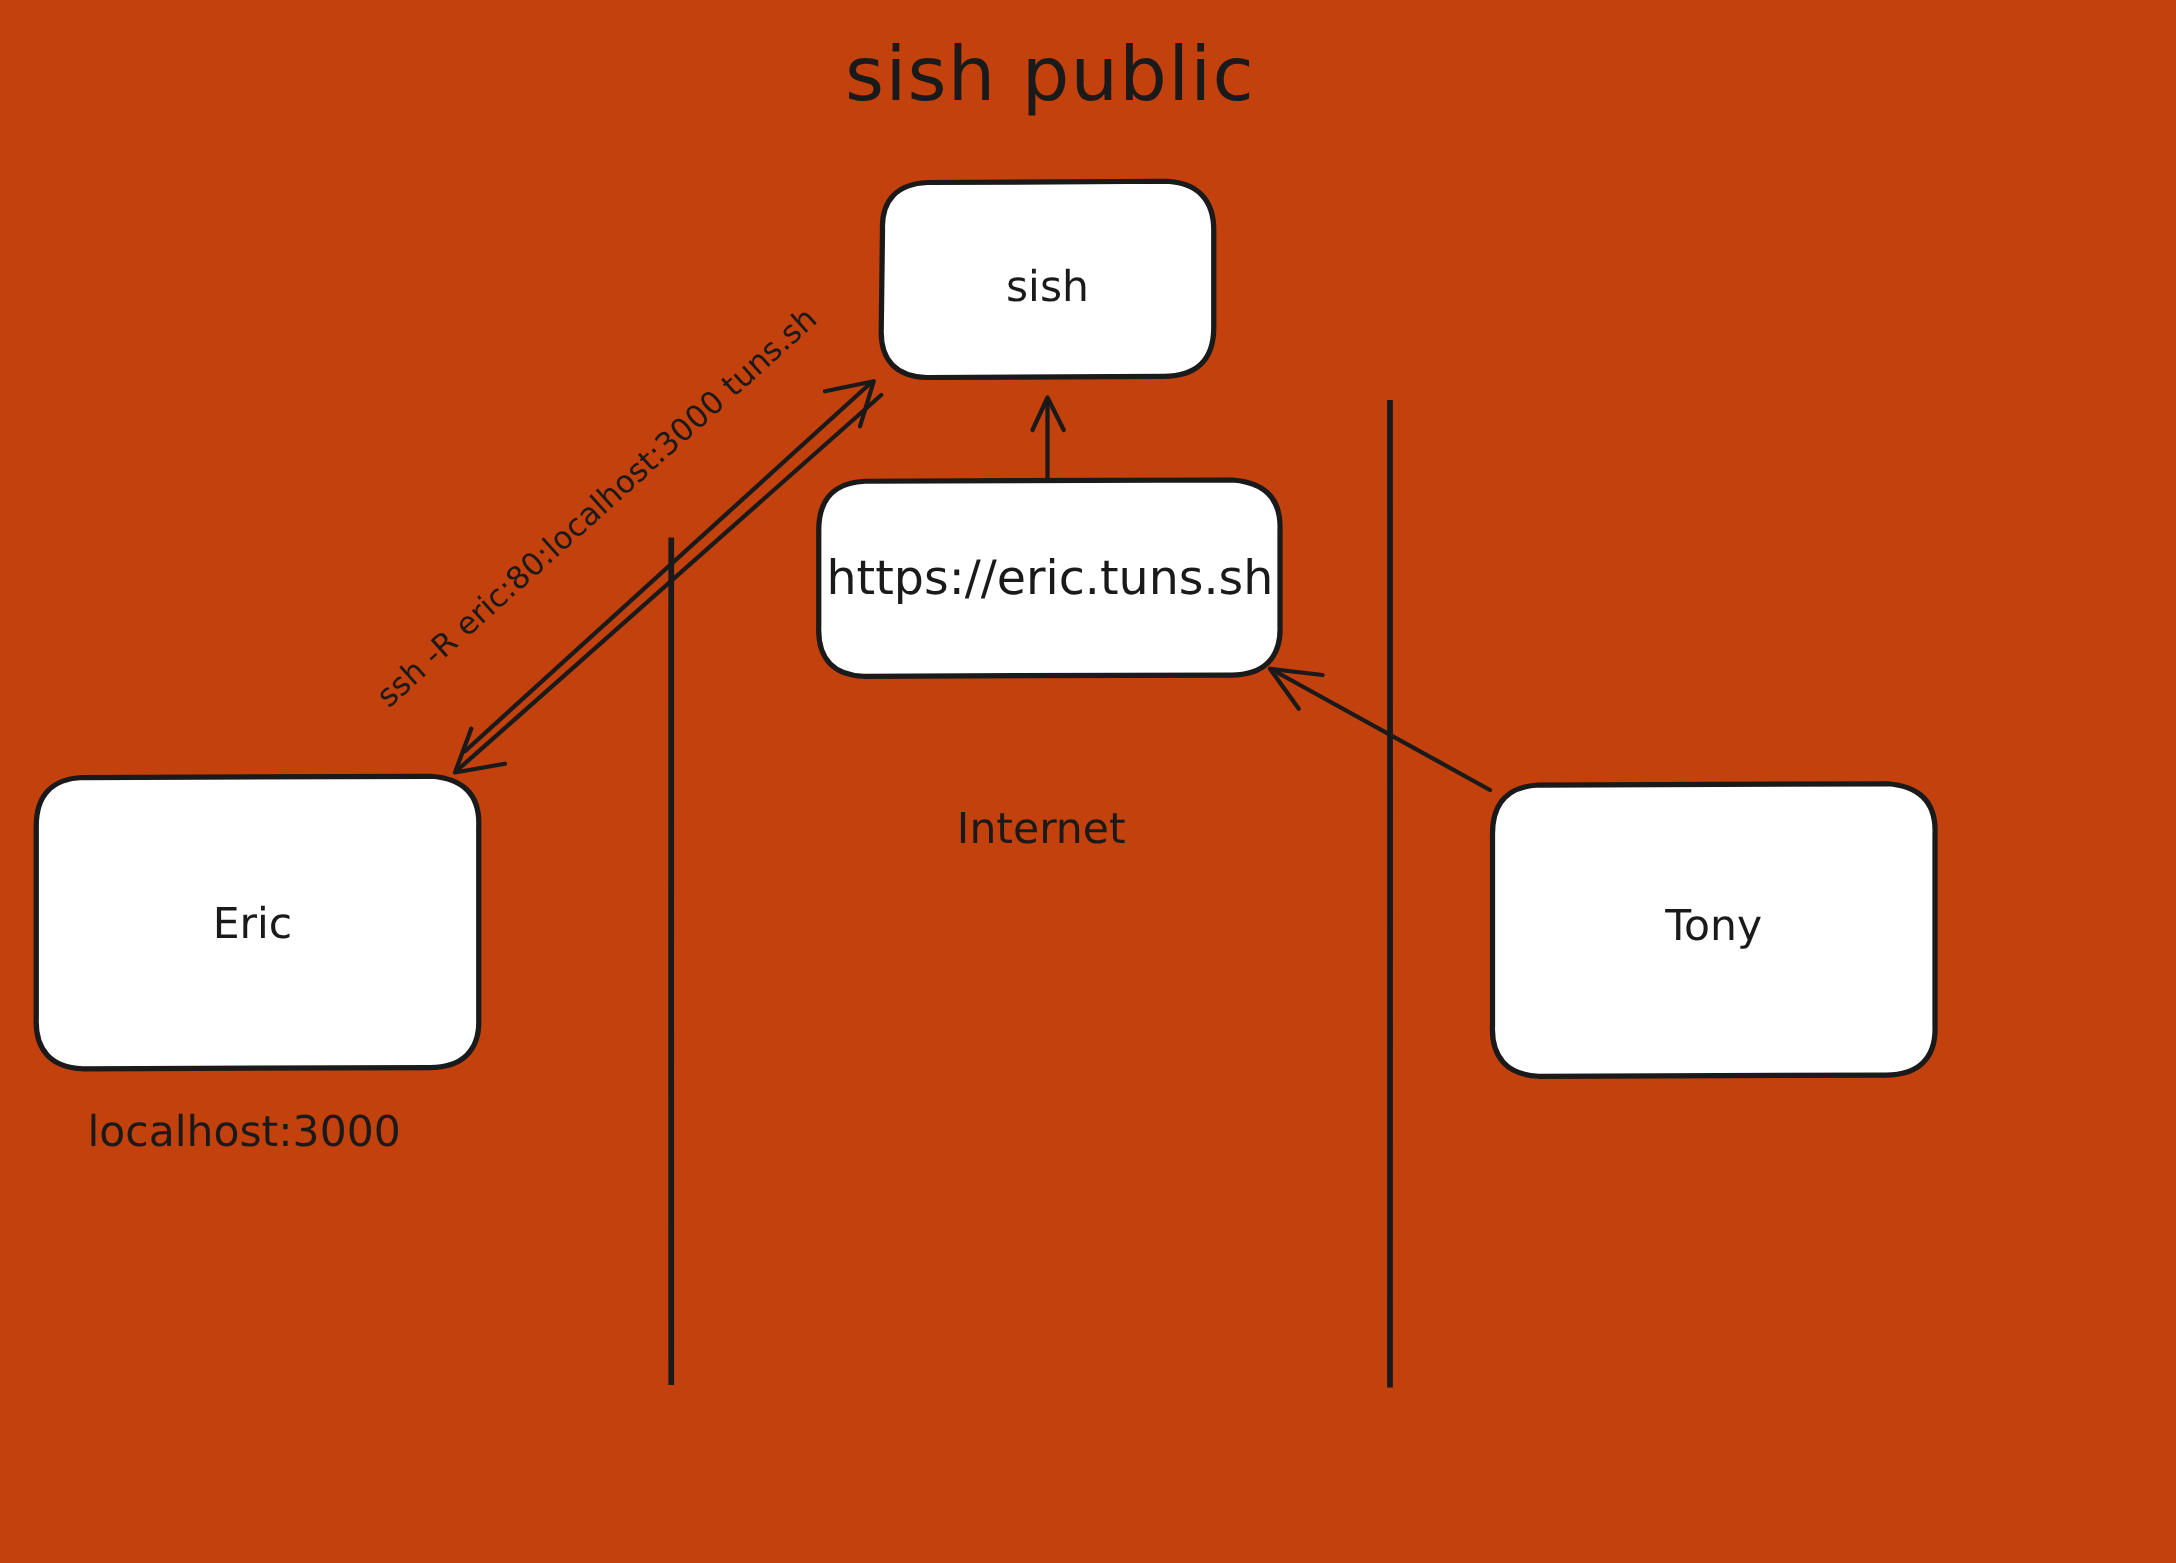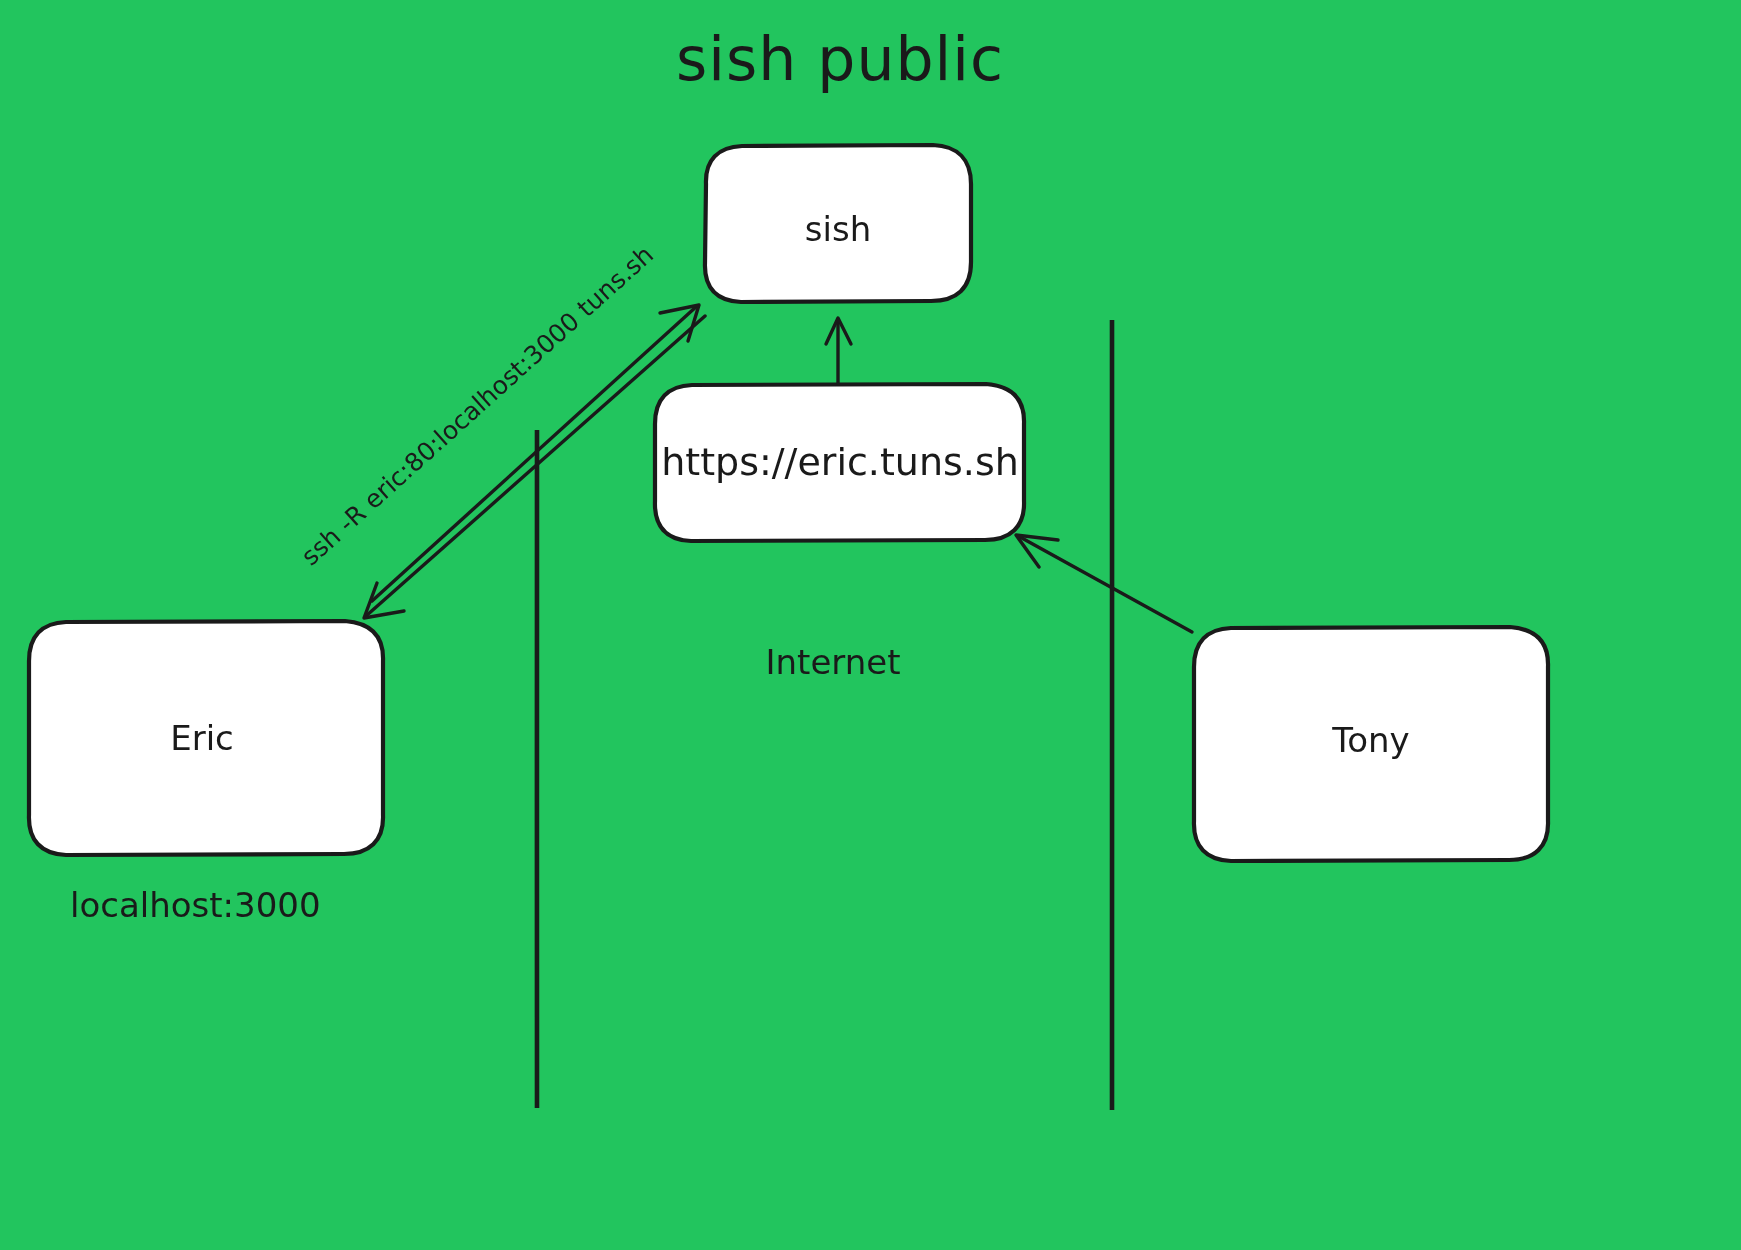--- a/index.html
+++ b/index.html
@@ -7,21 +7,21 @@
     padding: 0;
     background: #ffffff;
   }
   body {
     font-family: "DejaVu Sans", sans-serif;
   }
   #canvas {
     position: relative;
     width: 1741px;
     height: 1250px;
-    background: #22c55e;
+    background: #c2410c;
     overflow: hidden;
   }
   #canvas svg.layer {
     position: absolute;
     top: 0;
     left: 0;
     width: 1741px;
     height: 1250px;
   }
   .hand {

